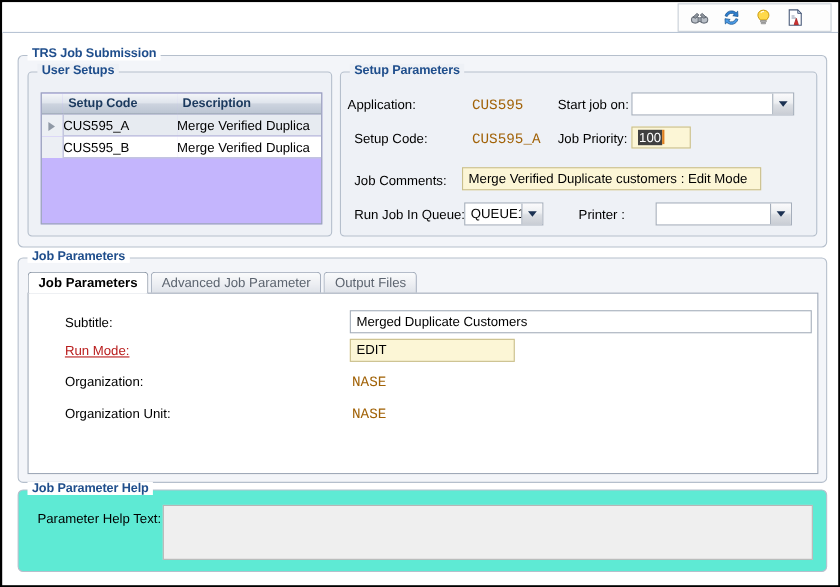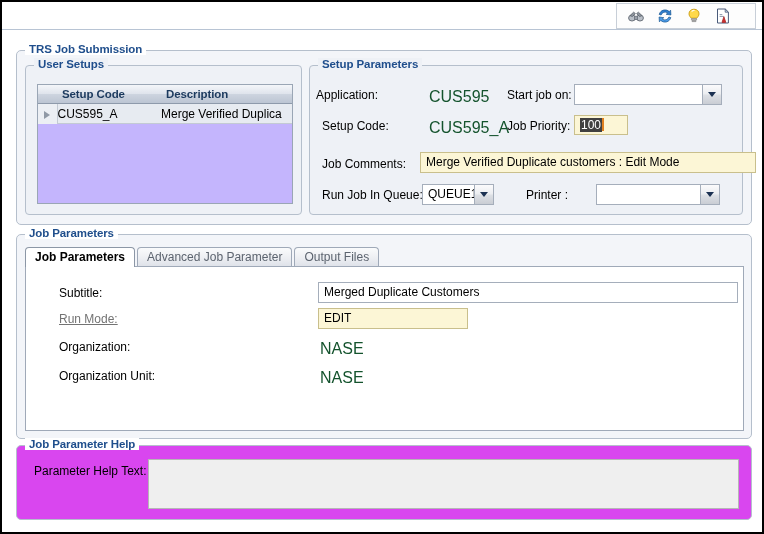--- a/index.html
+++ b/index.html
@@ -120,21 +120,21 @@
     width: 736px;
     height: 205px;
     background: #f3f5f9;
     border-radius: 5px;
   }
   #grp-help {
     left: 14px;
     top: 443px;
     width: 736px;
     height: 75px;
-    background: #d946ef;
+    background: #5eead4;
     border-radius: 5px;
   }
 
   
   .table-wrap {
     position: absolute;
     left: 11px;
     top: 18px;
     width: 256px;
     height: 120px;
@@ -203,28 +203,29 @@
 
   
   .lbl {
     position: absolute;
     font-size: 12px;
     color: #000000;
     white-space: nowrap;
   }
   .val {
     position: absolute;
-    font-size: 16px;
-    color: #14532d;
-    white-space: nowrap;
+    font-size: 13px;
+    color: #a16207;
+    white-space: nowrap;
+    font-family: Liberation Mono, monospace;
   }
   .link-lbl {
     position: absolute;
     font-size: 12px;
-    color: #737373;
+    color: #b91c1c;
     text-decoration: underline;
     white-space: nowrap;
     cursor: pointer;
   }
 
   
   .textbox {
     position: absolute;
     box-sizing: border-box;
     border: 1px solid #a5aebb;
@@ -413,20 +414,25 @@
             </tr>
           </thead>
           <tbody>
             <tr class="row-selected">
               <td class="c-arrow">
                 <span class="row-marker"></span>
               </td>
               <td class="c-code">CUS595_A</td>
               <td class="c-desc">Merge Verified Duplica</td>
             </tr>
+            <tr class="row-normal">
+              <td class="c-arrow"></td>
+              <td class="c-code">CUS595_B</td>
+              <td class="c-desc">Merge Verified Duplica</td>
+            </tr>
           </tbody>
         </table>
       </div>
     </div>
 
     <div class="group on-panel" id="grp-setupparams">
       <span class="legend">Setup Parameters</span>
 
       <span class="lbl" style="left:6px; top:22px;">Application:</span>
       <span class="val" style="left:119px; top:22px;">CUS595</span>
@@ -441,21 +447,21 @@
           <span class="cb-arrow"></span>
         </span>
       </div>
 
       <span class="lbl" style="left:197px; top:53px;">Job Priority:</span>
       <div class="textbox yellow" style="left:264px; top:49px; width:54px;">
         <span class="selected-text">100</span><span class="caret"></span>
       </div>
 
       <span class="lbl" style="left:12px; top:91px;">Job Comments:</span>
-      <div class="textbox yellow" style="left:110px; top:86px; width:336px; line-height:19px; height:21px;">
+      <div class="textbox yellow" style="left:110px; top:86px; width:272px; line-height:19px; height:21px;">
         <span>Merge Verified Duplicate customers : Edit Mode</span>
       </div>
 
       <span class="lbl" style="left:12px; top:122px;">Run Job In Queue:</span>
       <div class="combo" style="left:112px; top:118px; width:72px;">
         <span class="cb-text">QUEUE1</span>
         <span class="cb-btn">
           <span class="cb-arrow"></span>
         </span>
       </div>

